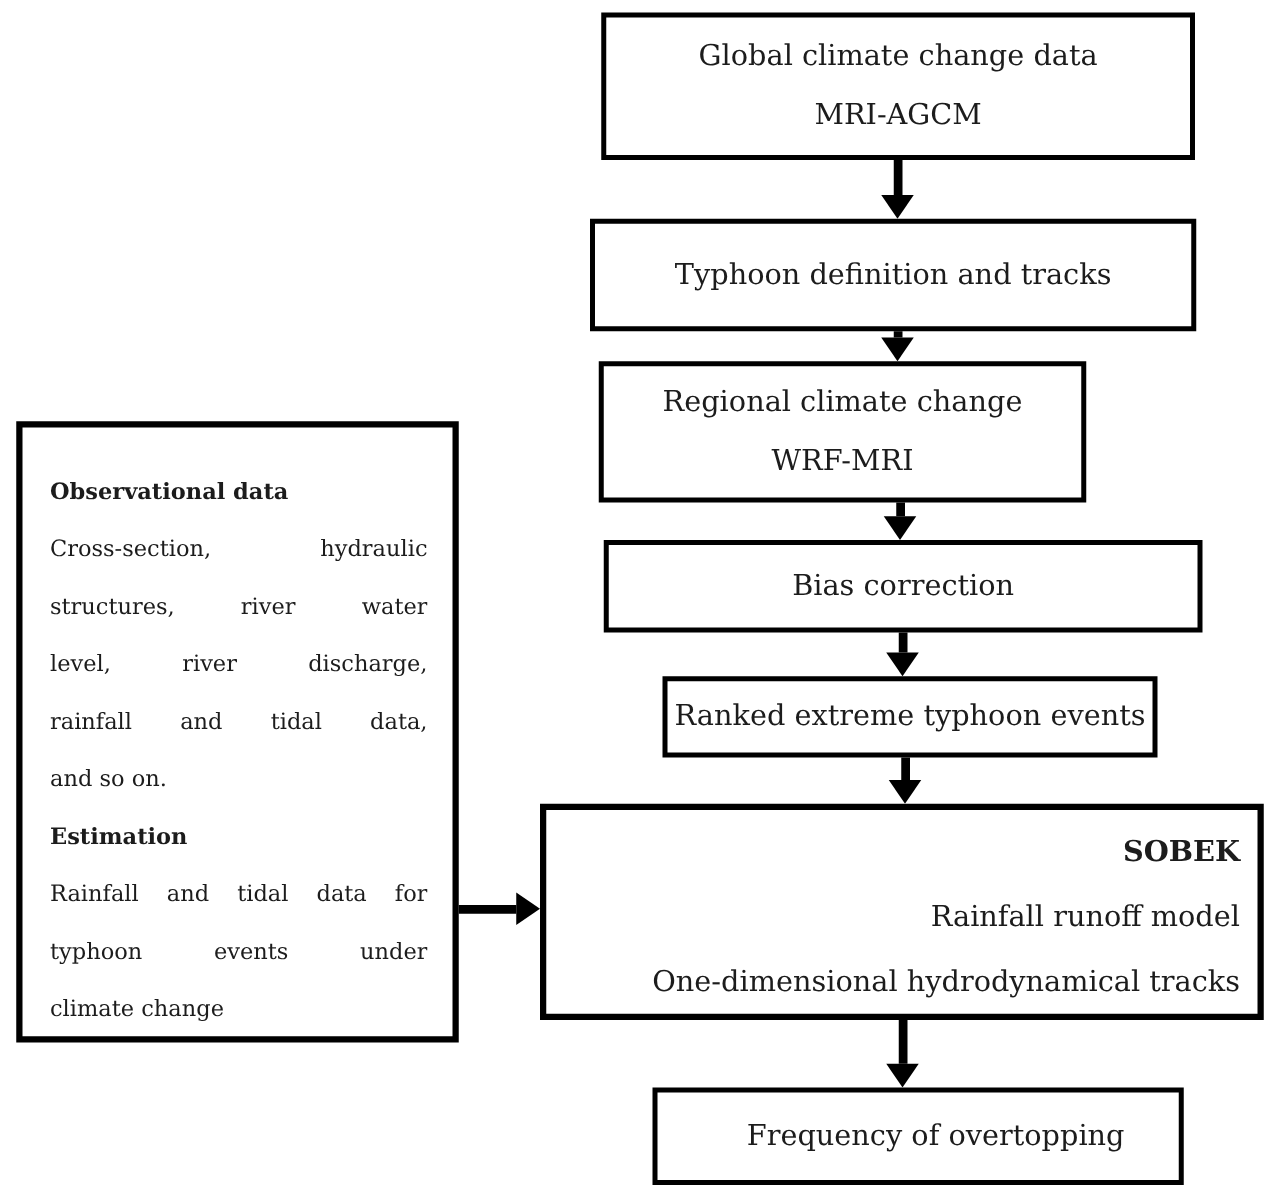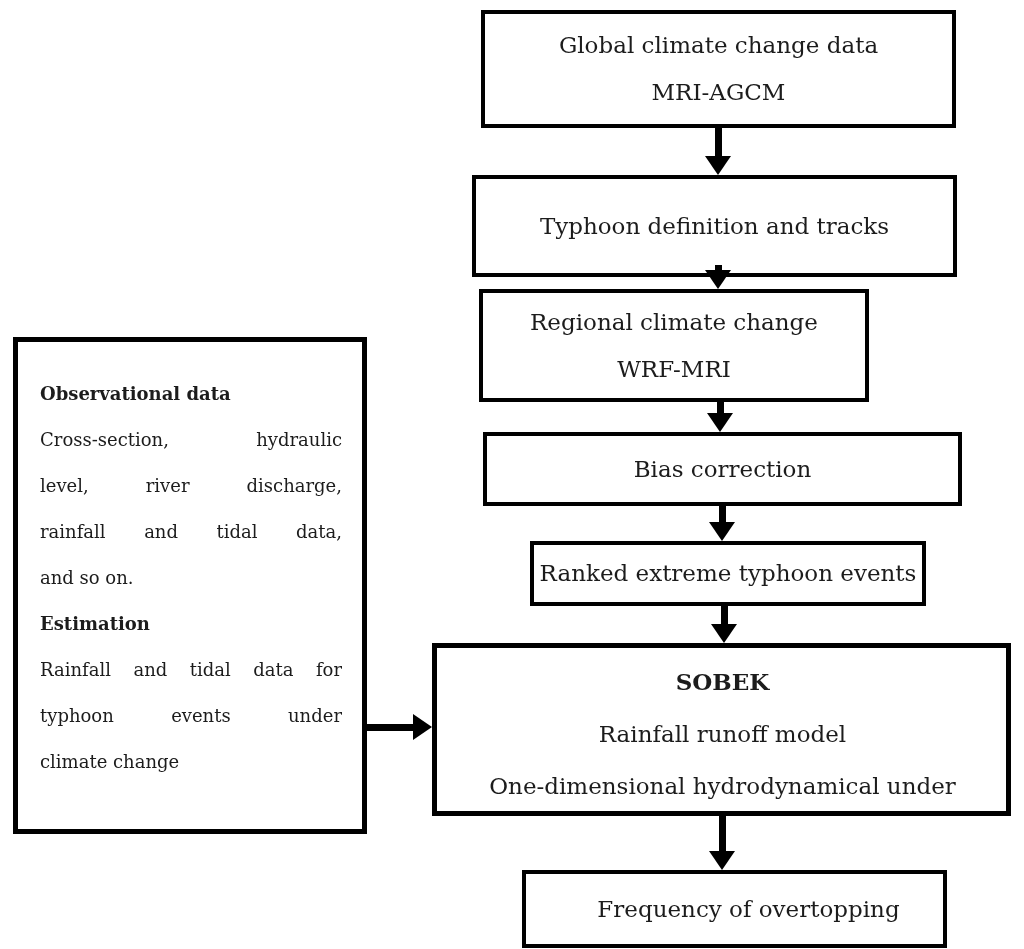--- a/index.html
+++ b/index.html
@@ -27,31 +27,31 @@
     justify-content: center;
     text-align: center;
     font-size: 23px;
     line-height: 1.25;
   }
   .flow-box .bx-line { display: block; }
   .flow-box .gap { height: 18px; }
 
   
   .b-global    { left: 481px; top: 10px;  width: 475px; height: 118px; align-items: center; }
-  .b-typhoon   { left: 472px; top: 175px; width: 485px; height: 102px;  }
+  .b-typhoon   { left: 472px; top: 175px; width: 485px; height: 90px;  }
   .b-regional  { left: 479px; top: 289px; width: 390px; height: 113px; }
   .b-bias      { left: 483px; top: 432px; width: 479px; height: 74px;  }
   .b-ranked    { left: 486px; top: 541px; width: 396px; height: 65px; margin-left: 44px;  }
   .b-frequency { left: 522px; top: 870px; width: 425px; height: 78px; padding-left: 28px;  }
 
   
   .b-sobek {
     left: 432px; top: 643px; width: 579px; height: 173px;
     border-width: 5px;
-    align-items: center;
+    align-items: flex-end;
     justify-content: flex-start;
     text-align: left;
     padding: 8px 14px 0 16px;
   }
   .b-sobek .bx-line { line-height: 52px; white-space: nowrap; }
 
   
   .left-box {
     position: absolute;
     box-sizing: border-box;
@@ -160,35 +160,36 @@
   </div>
 
   <div class="varrow a5">
     <div class="stem"></div>
     <div class="head"></div>
   </div>
 
   <div class="flow-box b-sobek">
     <span class="bx-line bold">SOBEK</span>
     <span class="bx-line">Rainfall runoff model</span>
-    <span class="bx-line">One-dimensional hydrodynamical under</span>
+    <span class="bx-line">One-dimensional hydrodynamical tracks</span>
   </div>
 
   <div class="varrow a6">
     <div class="stem"></div>
     <div class="head"></div>
   </div>
 
   <div class="flow-box b-frequency">
     <span class="bx-line">Frequency of overtopping</span>
   </div>
 
   <div class="left-box">
     <div class="lb-line bold">Observational data</div>
     <div class="lb-line just">Cross-section, hydraulic</div>
+    <div class="lb-line just">structures, river water</div>
     <div class="lb-line just">level, river discharge,</div>
     <div class="lb-line just">rainfall and tidal data,</div>
     <div class="lb-line">and so on.</div>
     <div class="lb-line bold">Estimation</div>
     <div class="lb-line just">Rainfall and tidal data for</div>
     <div class="lb-line just">typhoon events under</div>
     <div class="lb-line">climate change</div>
   </div>
 
   <div class="harrow">

